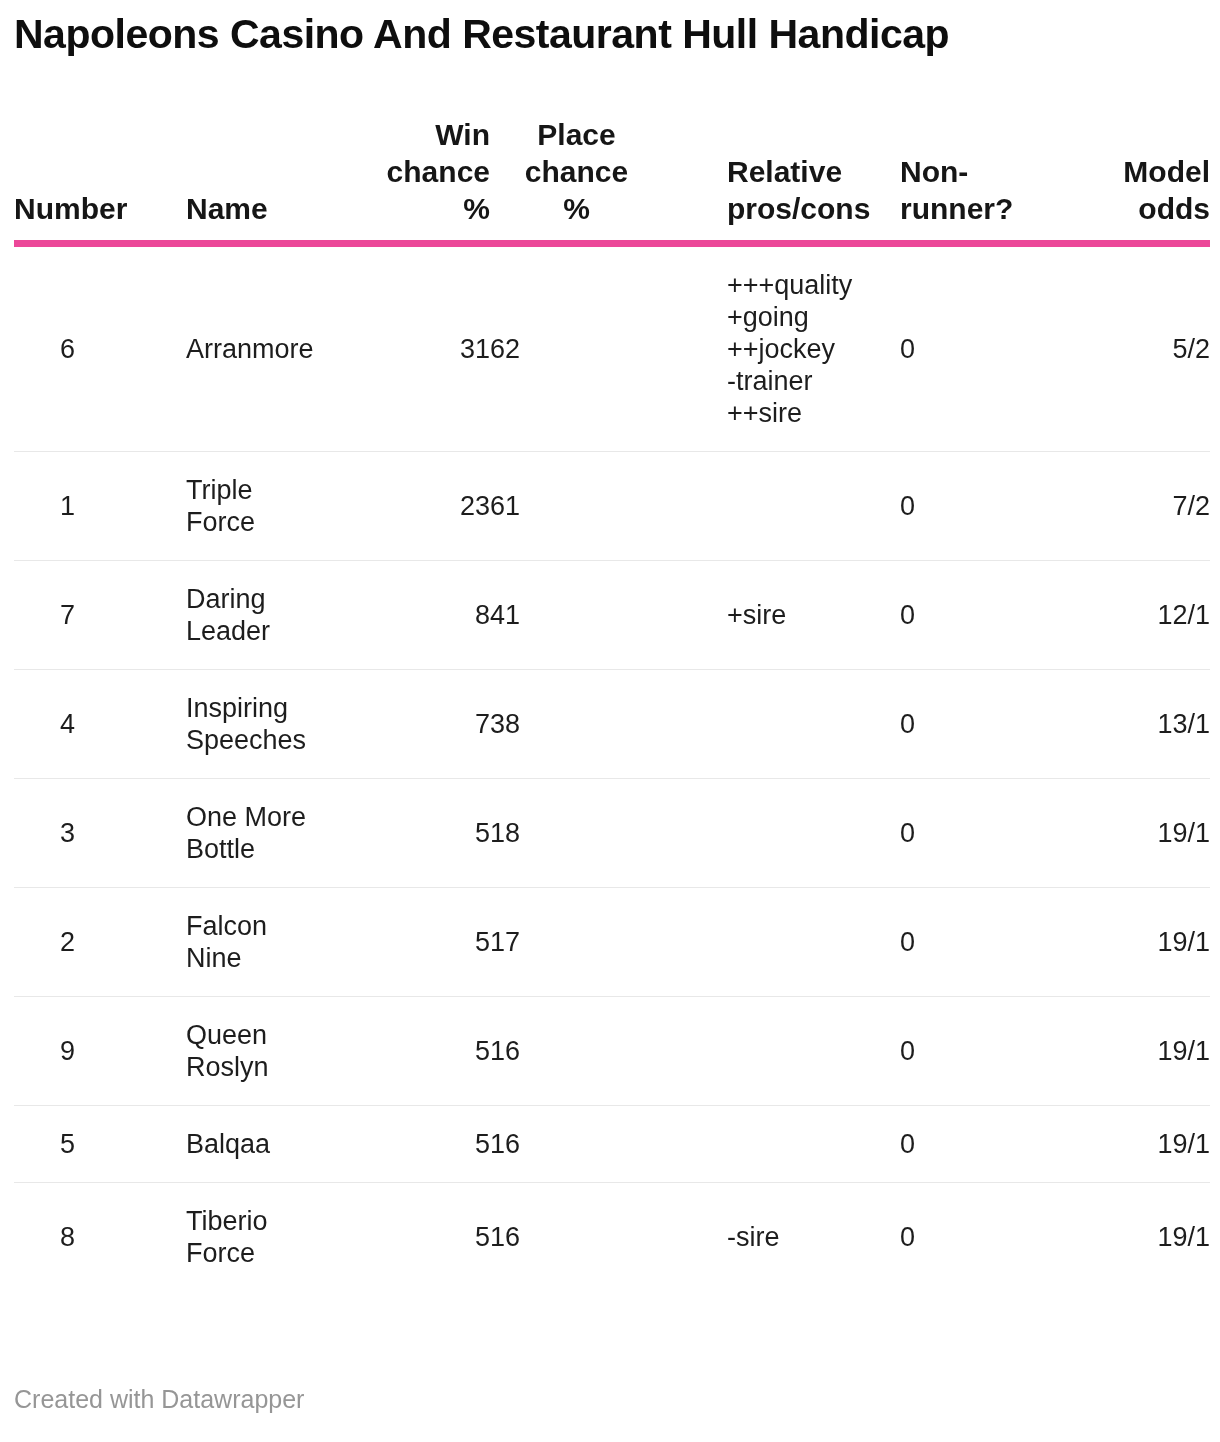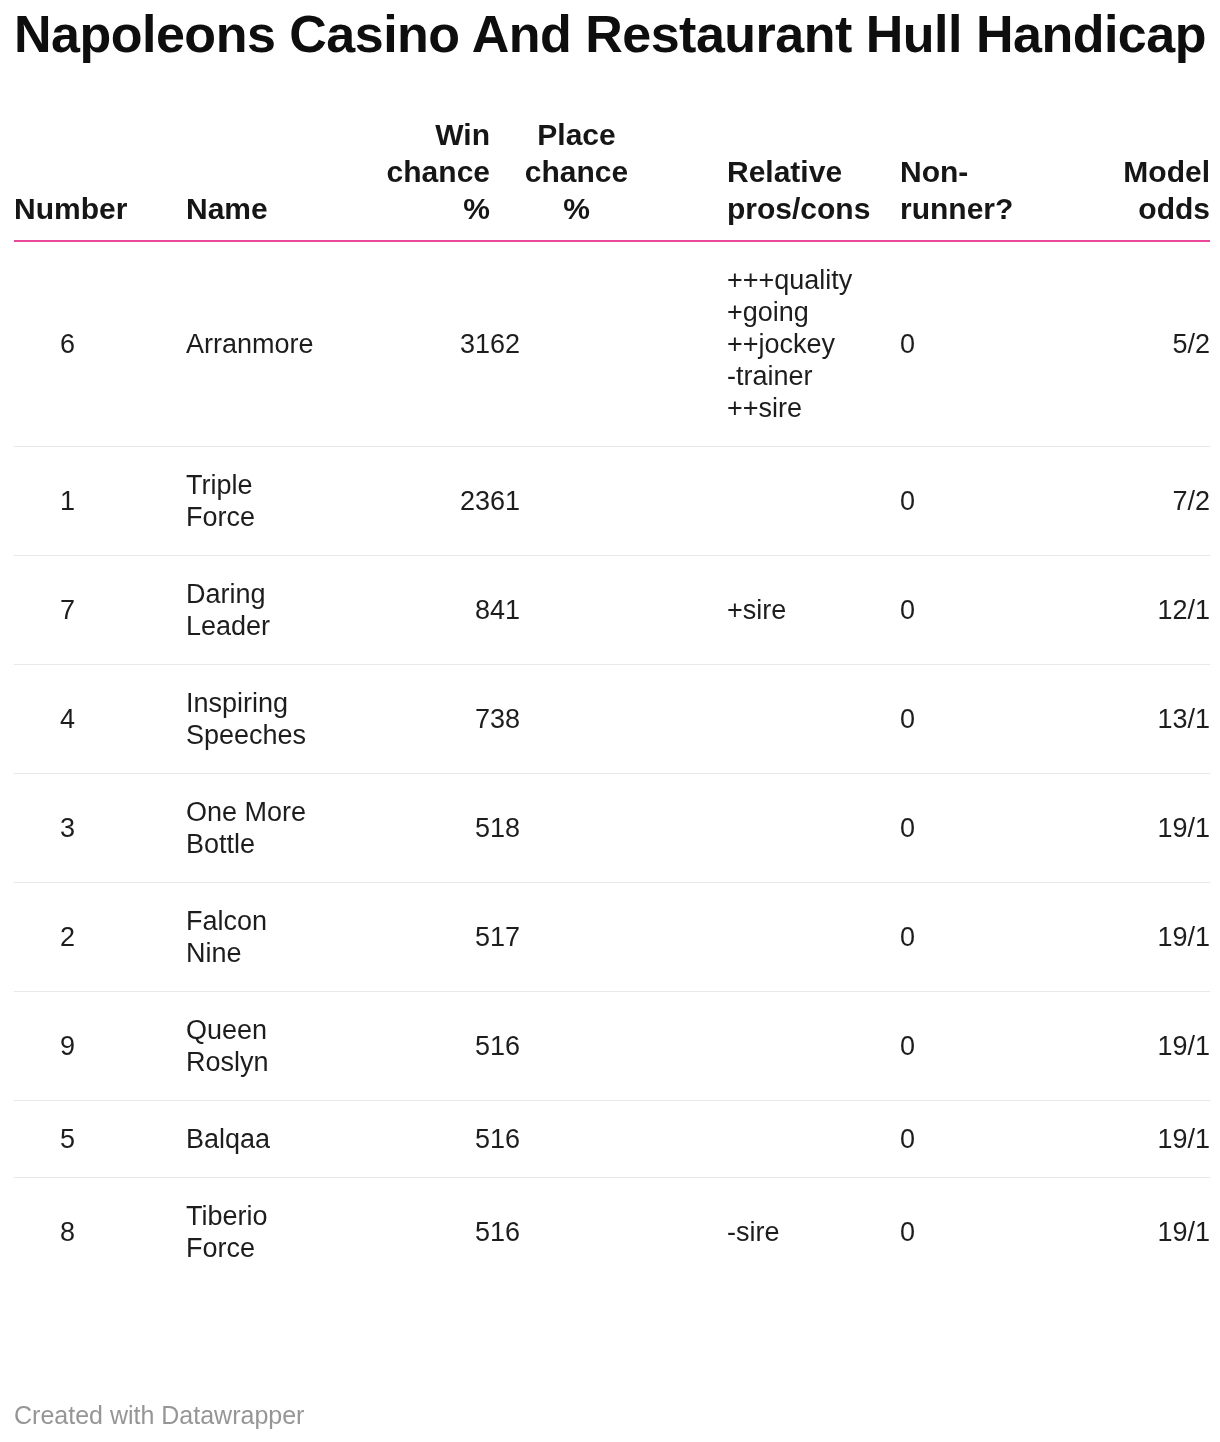--- a/index.html
+++ b/index.html
@@ -13,21 +13,21 @@
     position: relative;
     overflow: hidden;
     font-family: "Liberation Sans", sans-serif;
     color: #1d1d1d;
   }
   .container {
     padding: 0 14px;
   }
   h1.title {
     margin: 10px 0 0 0;
-    font-size: 52px;
+    font-size: 41px;
     line-height: 48px;
     font-weight: bold;
     letter-spacing: -0.5px;
     color: #0e0e0e;
   }
   table.odds-table {
     border-collapse: collapse;
     table-layout: fixed;
     width: 1196px;
     margin-top: 8px;
@@ -40,21 +40,21 @@
   col.c-non    { width: 138px; }
   col.c-odds   { width: 172px; }
 
   thead th {
     vertical-align: bottom;
     font-weight: bold;
     font-size: 30px;
     line-height: 37px;
     color: #161616;
     padding: 50px 0 13px 0;
-    border-bottom: 2px solid #ec4899;
+    border-bottom: 7px solid #ec4899;
     white-space: pre-line;
   }
   tbody td {
     font-size: 27px;
     line-height: 32px;
     vertical-align: middle;
     padding: 22px 0;
     color: #1d1d1d;
   }
   tbody tr + tr td {
@@ -65,21 +65,21 @@
   .col-name   { text-align: left;  white-space: pre-line; }
   .col-win    { text-align: right; }
   .col-place  { }
   .col-pros   { text-align: left;  padding-left: 64px; white-space: pre-line; }
   .col-non    { text-align: left; }
   .col-odds   { text-align: right;  padding-left: 67px; }
 
   .credit {
     position: absolute;
     left: 14px;
-    bottom: 12px;
+    bottom: 28px;
     font-size: 25px;
     color: #969696;
   }
 </style>
 </head>
 <body>
 
 <div class="container">
   <h1 class="title">Napoleons Casino And Restaurant Hull Handicap</h1>
 

